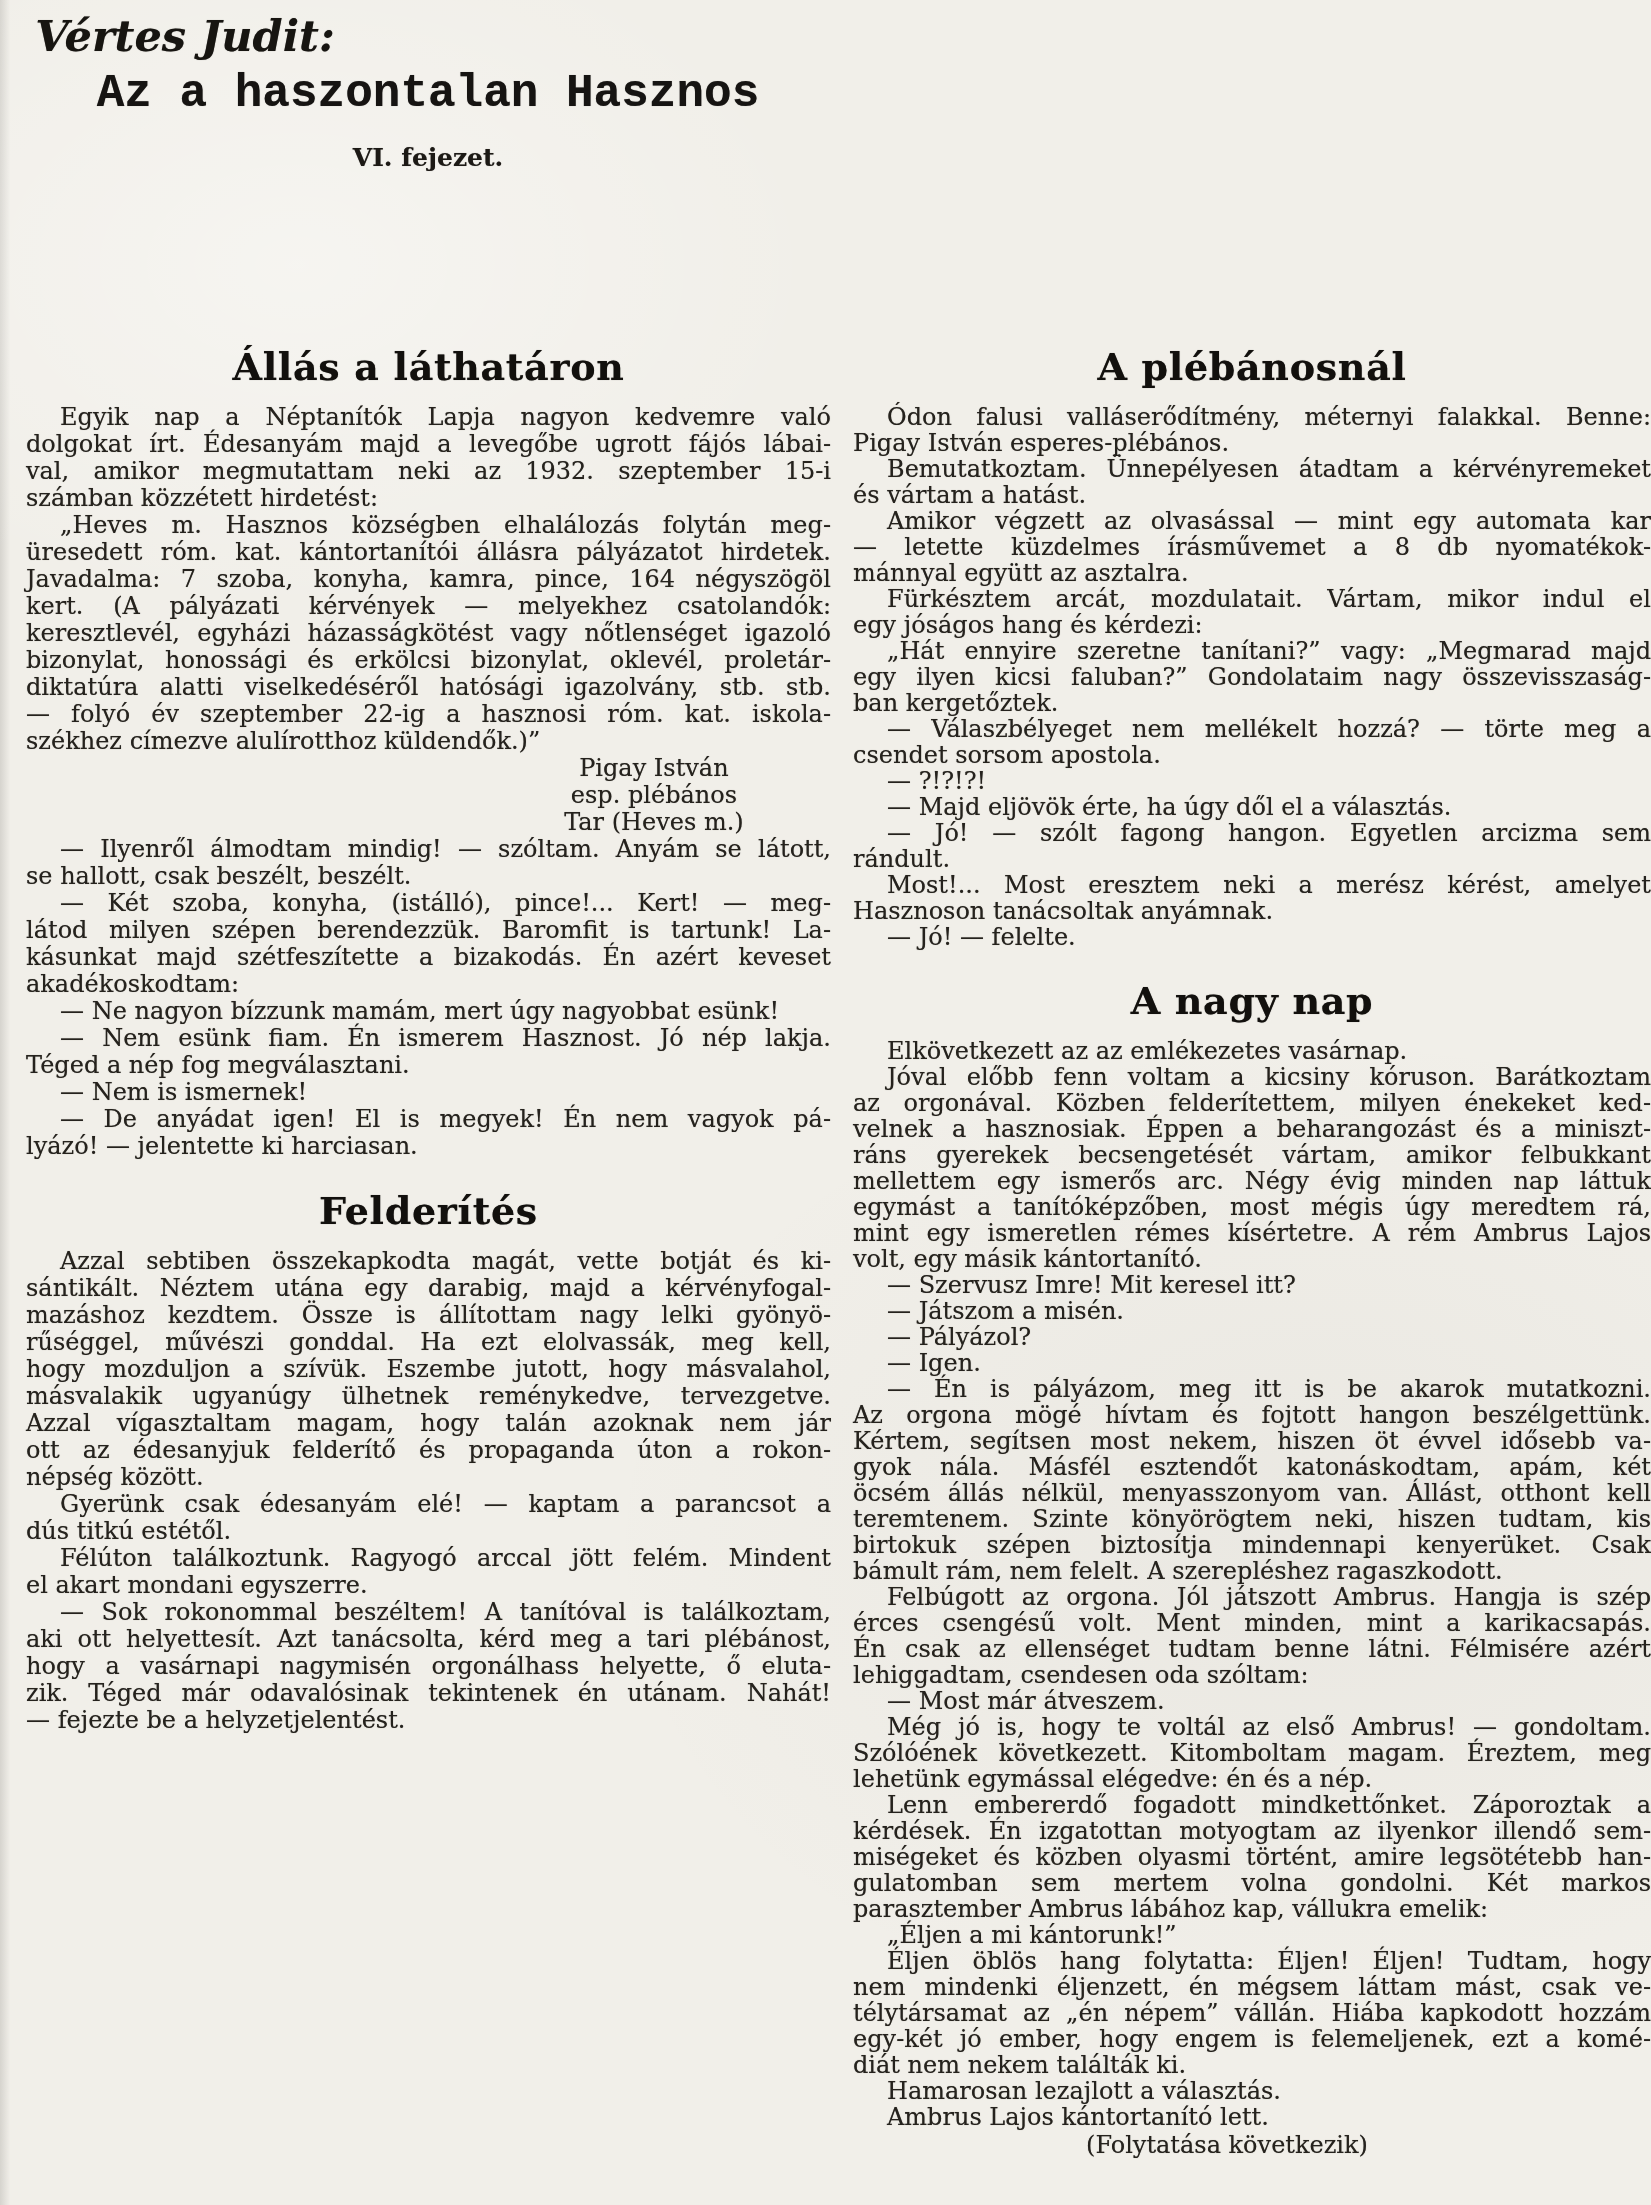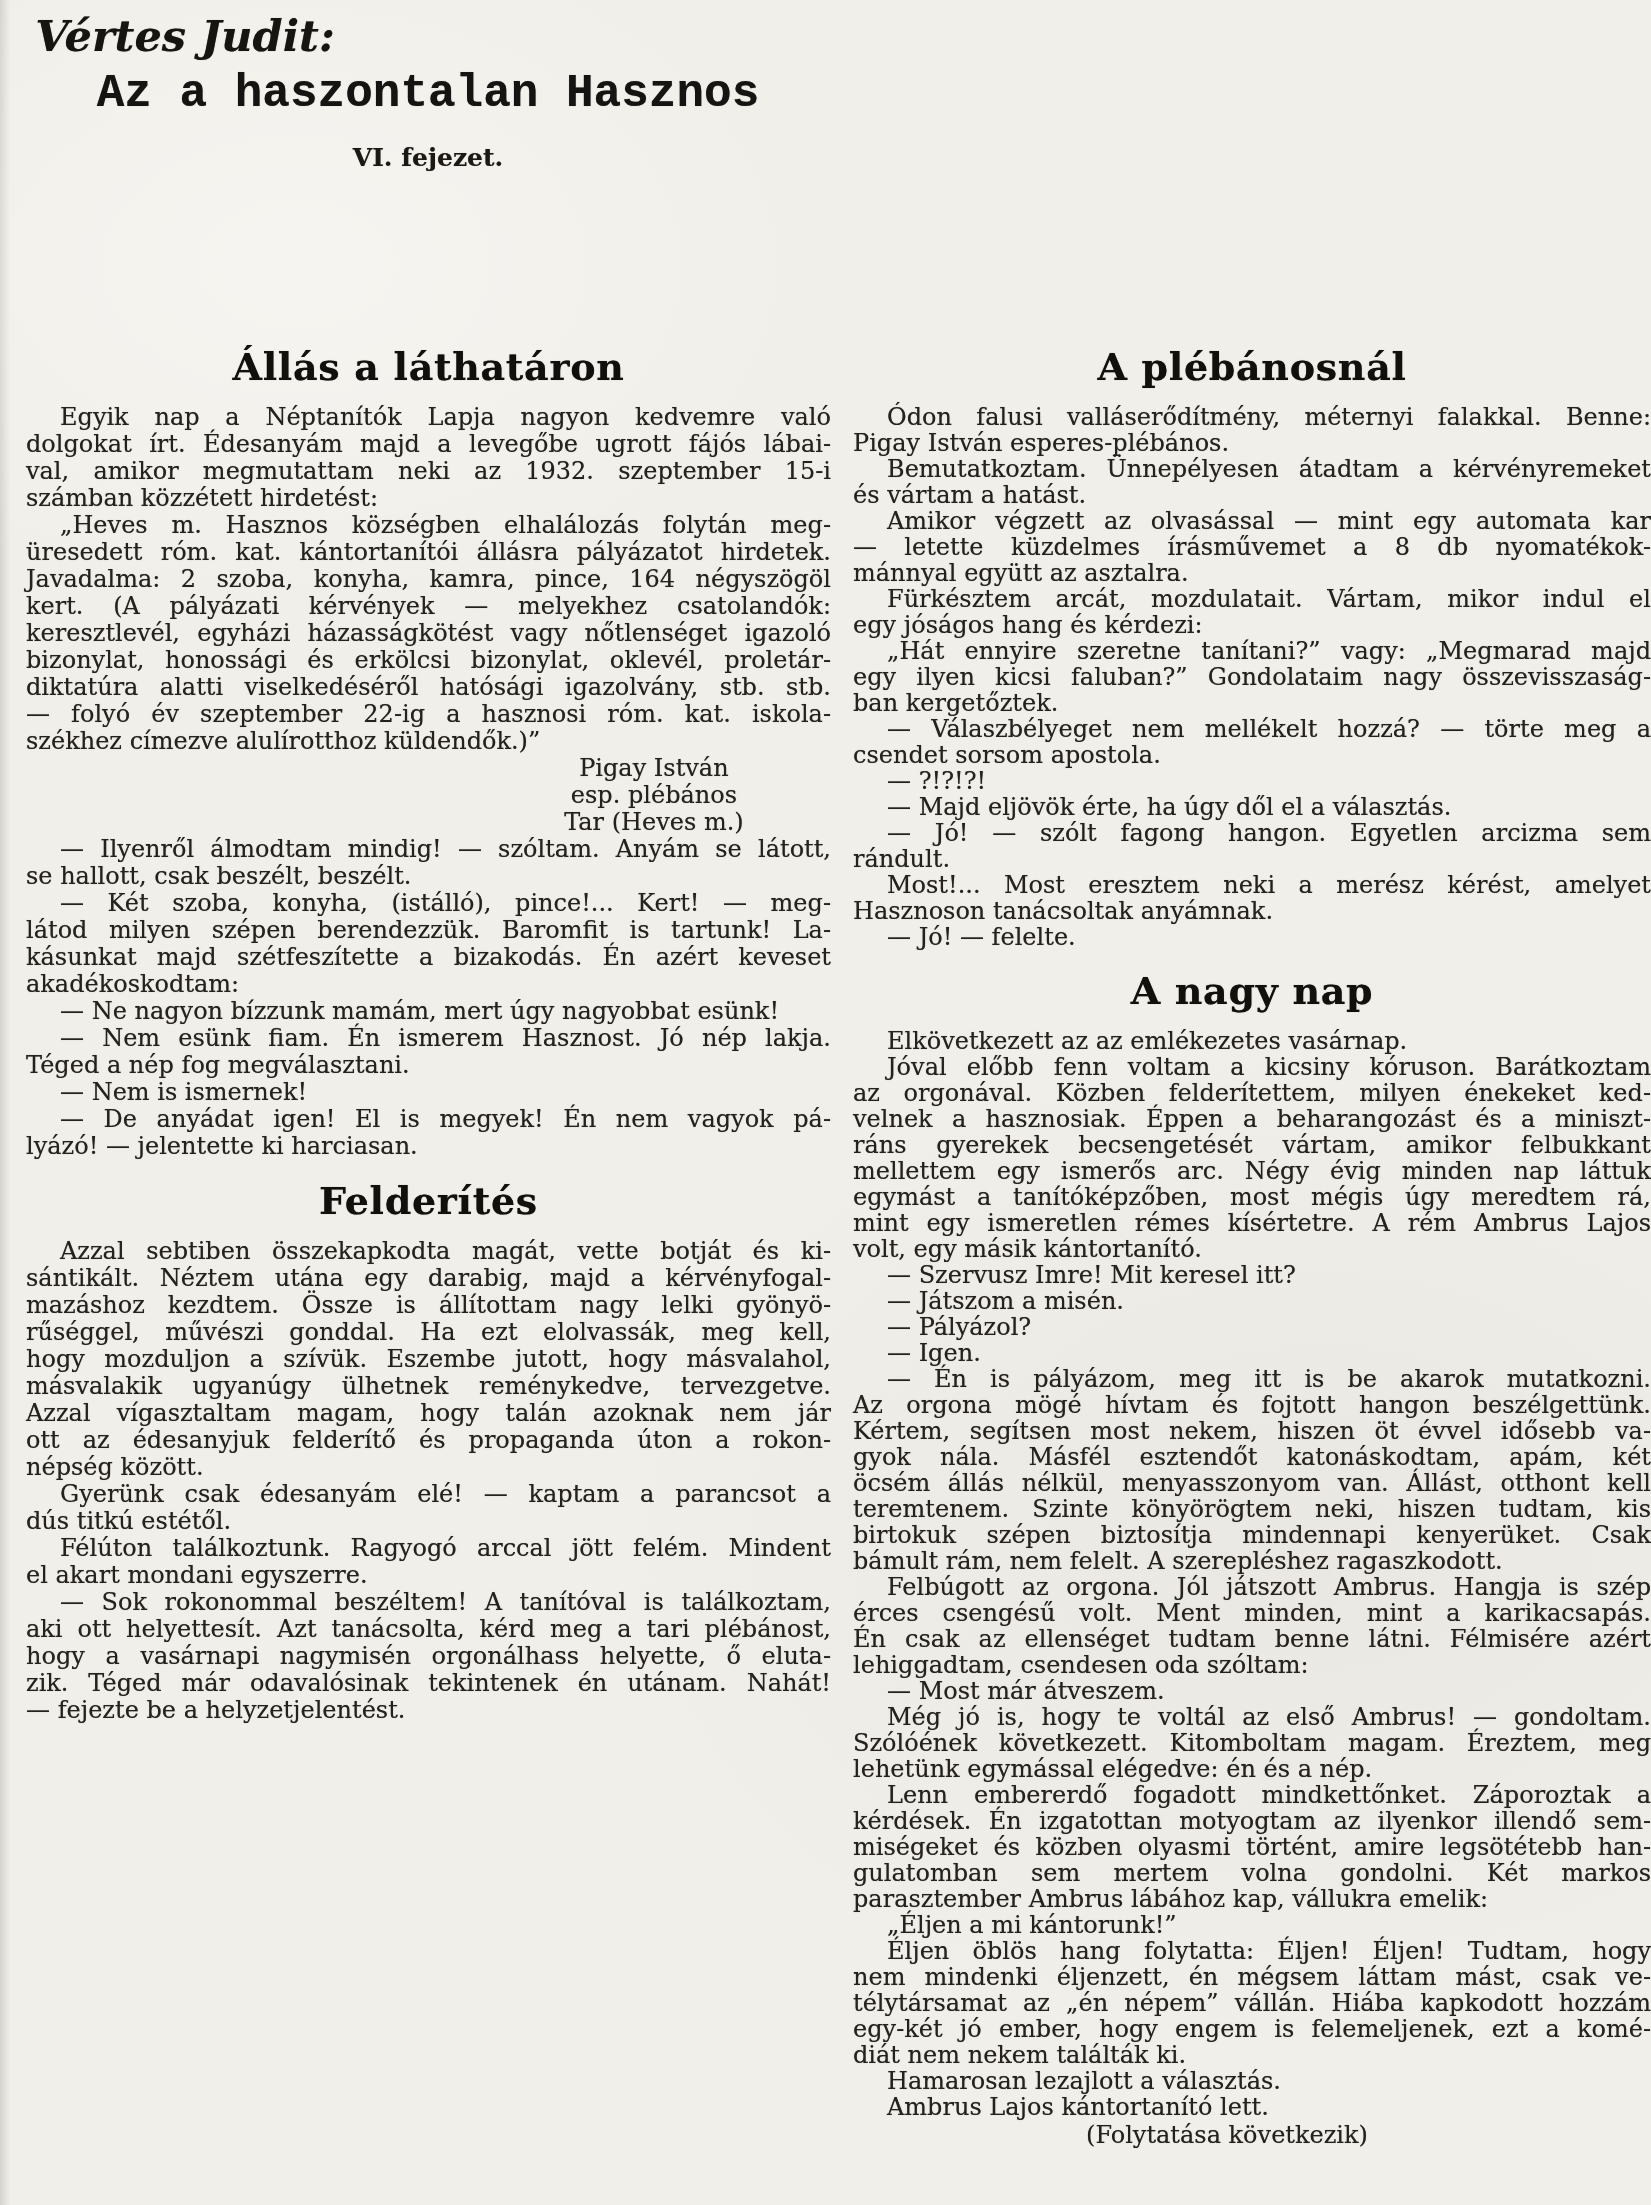--- a/index.html
+++ b/index.html
@@ -53,21 +53,21 @@
   .col-right{left:853px;width:798px;}
   .sec-heading{
     font-family:"DejaVu Serif", serif;
     font-weight:bold;
     font-size:38px;line-height:43px;
     text-align:center;color:#12100d;
     letter-spacing:0.7px;
     margin:0 0 16px 0;
     text-shadow:0 0 0.7px rgba(18,16,13,.65);
   }
-  .sec-heading:not(:first-child){margin-top:19px;}
+  .sec-heading:not(:first-child){margin-top:29px;}
   .para{margin:0;}
   .line{
     font-size:24px;
     color:#25221d;
     text-align:justify;text-align-last:justify;
     text-shadow:0 0 0.7px rgba(35,32,27,.55);
     white-space:normal;
   }
   .col-left .line{line-height:27px;}
   .col-right .line{line-height:26px;}
@@ -97,21 +97,21 @@
       <div class="sec-heading">Állás a láthatáron</div>
       <div class="para">
         <div class="line">Egyik nap a Néptanítók Lapja nagyon kedvemre való</div>
         <div class="line">dolgokat írt. Édesanyám majd a levegőbe ugrott fájós lábai-</div>
         <div class="line">val, amikor megmutattam neki az 1932. szeptember 15-i</div>
         <div class="line">számban közzétett hirdetést:</div>
       </div>
       <div class="para">
         <div class="line">„Heves m. Hasznos községben elhalálozás folytán meg-</div>
         <div class="line">üresedett róm. kat. kántortanítói állásra pályázatot hirdetek.</div>
-        <div class="line">Javadalma: 2 szoba, konyha, kamra, pince, 164 négyszögöl</div>
+        <div class="line">Javadalma: 7 szoba, konyha, kamra, pince, 164 négyszögöl</div>
         <div class="line">kert. (A pályázati kérvények — melyekhez csatolandók:</div>
         <div class="line">keresztlevél, egyházi házasságkötést vagy nőtlenséget igazoló</div>
         <div class="line">bizonylat, honossági és erkölcsi bizonylat, oklevél, proletár-</div>
         <div class="line">diktatúra alatti viselkedéséről hatósági igazolvány, stb. stb.</div>
         <div class="line">— folyó év szeptember 22-ig a hasznosi róm. kat. iskola-</div>
         <div class="line">székhez címezve alulírotthoz küldendők.)”</div>
       </div>
       <div class="sig">
         <div class="line">Pigay István</div>
         <div class="line">esp. plébános</div>

